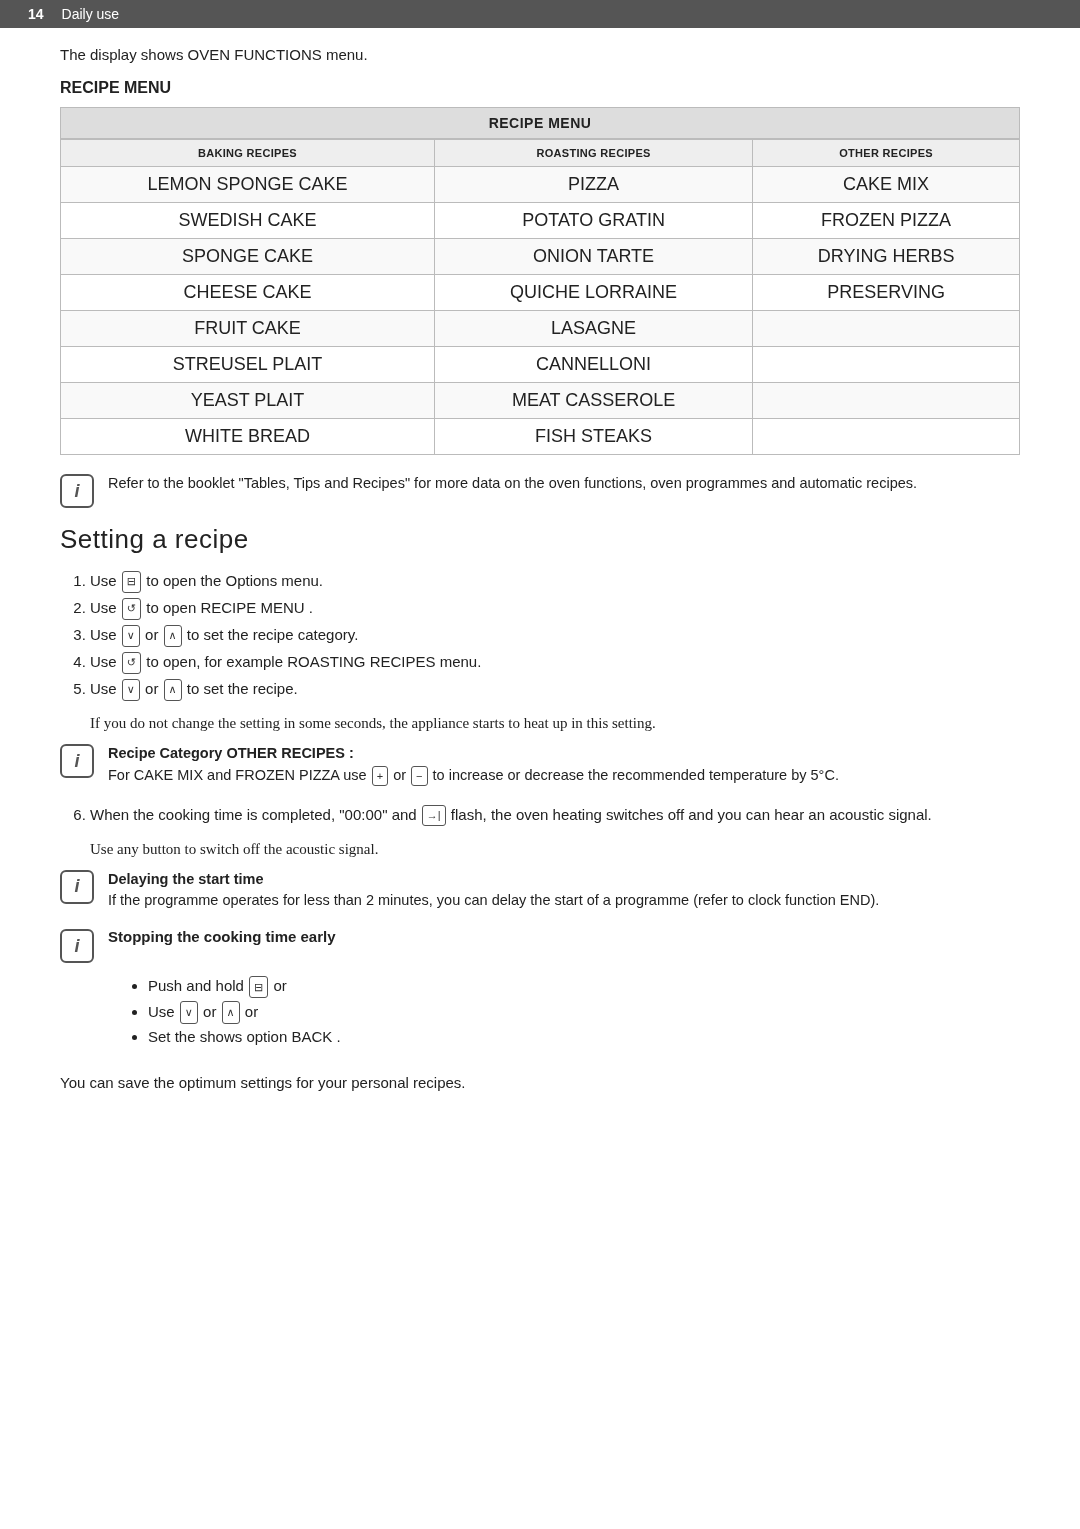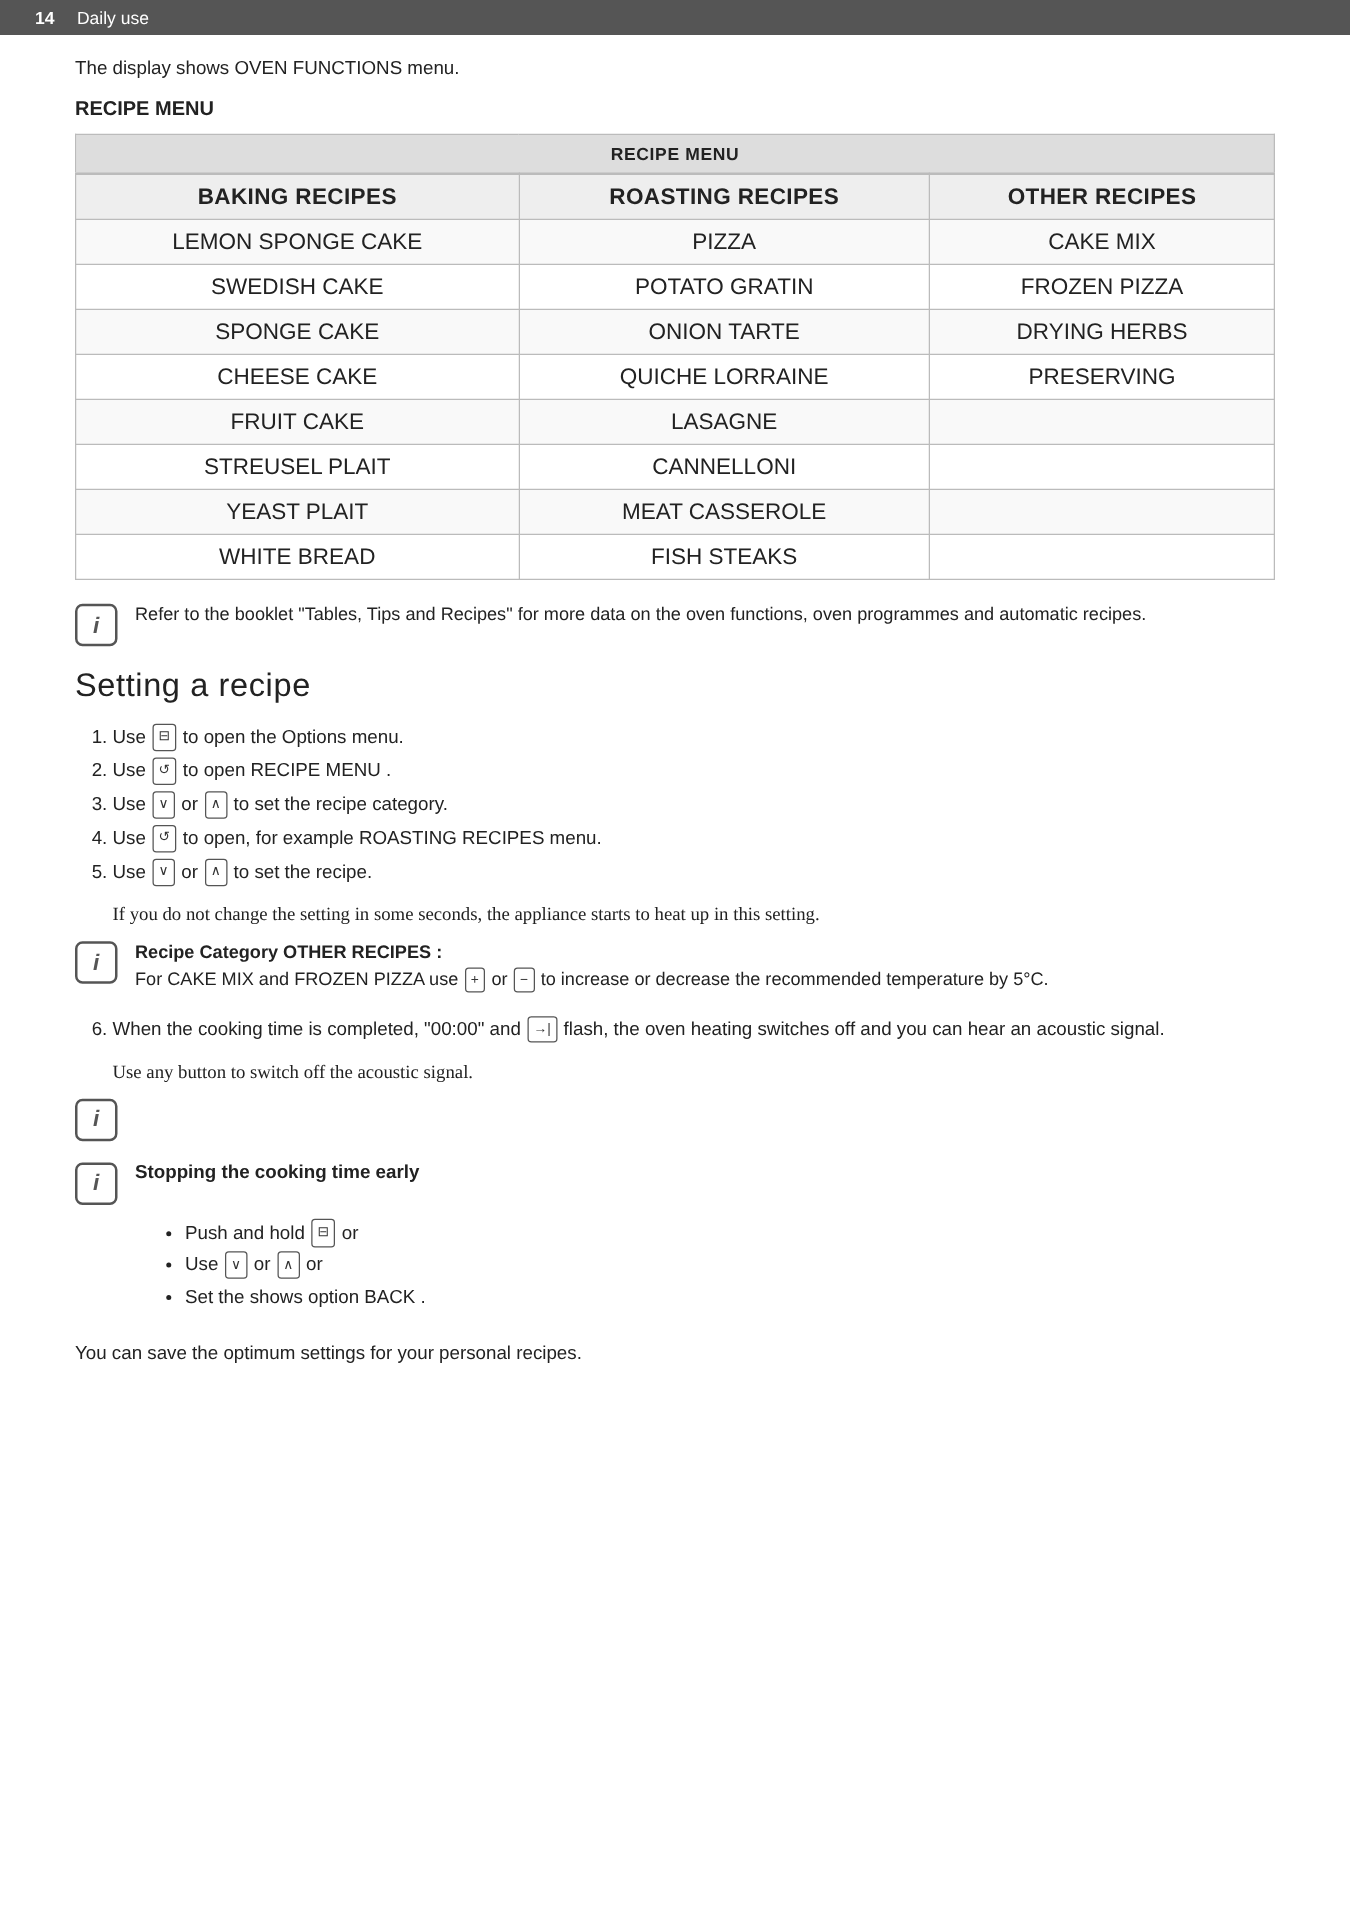--- a/index.html
+++ b/index.html
@@ -82,21 +82,21 @@
       font-weight: bold;
       text-transform: uppercase;
       font-size: 14px;
       letter-spacing: 0.5px;
       border-bottom: 2px solid #bbb;
     }
     .recipe-table .col-header th {
       background: #eee;
       font-weight: bold;
       text-transform: uppercase;
-      font-size: 18px;
+      font-size: 11px;
       letter-spacing: 0.3px;
     }
     .recipe-table td {
       font-size: 18px;
       text-transform: uppercase;
       background: #fff;
     }
     .recipe-table tr:nth-child(odd) td {
       background: #f9f9f9;
     }
@@ -289,20 +289,24 @@
     <ol class="numbered-list" start="6">
       <li>
         When the cooking time is completed, "00:00" and <span class="btn-icon">→|</span> flash, the oven heating switches off and you can hear an acoustic signal.
       </li>
     </ol>
 
     <p class="para-text">Use any button to switch off the acoustic signal.</p>
 
     <div class="info-box">
       <div class="info-icon">i</div>
+      <div class="info-text">
+        <strong>Delaying the start time</strong><br>
+        <span>If the programme operates for less than 2 minutes, you can delay the start of a programme (refer to clock function END).</span>
+      </div>
     </div>
 
     <div class="info-box">
       <div class="info-icon">i</div>
       <div>
         <strong>Stopping the cooking time early</strong>
         <ul class="bullet-list">
           <li>
             Push and hold <span class="btn-icon">⊟</span> or
           </li>

